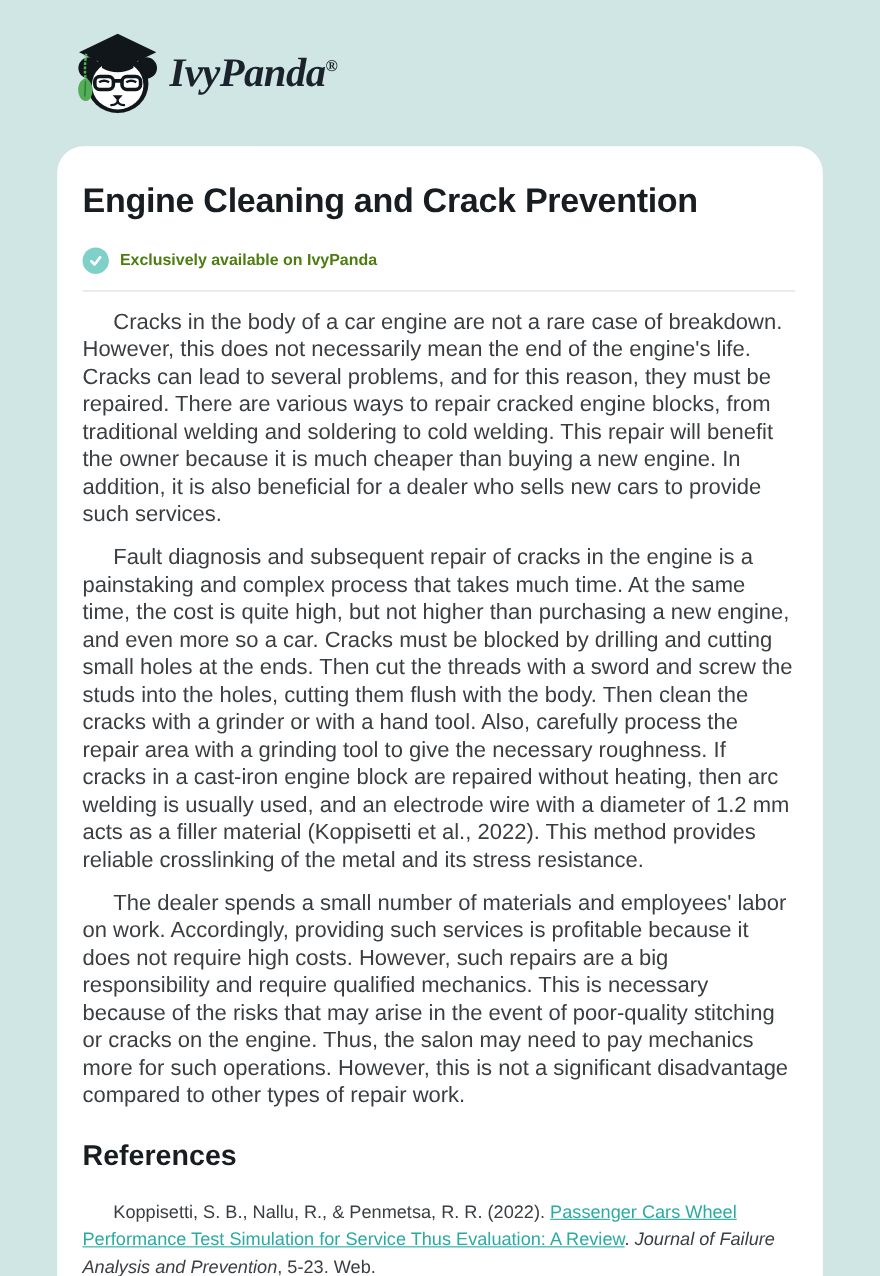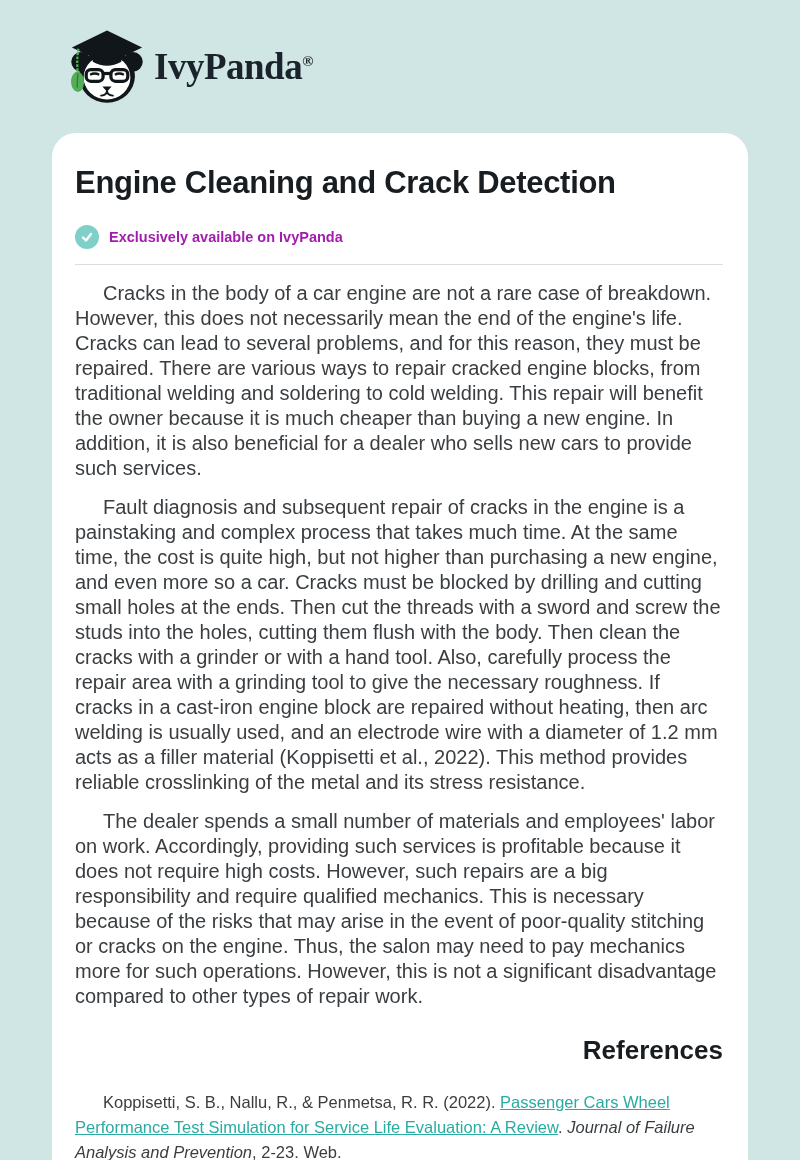--- a/index.html
+++ b/index.html
@@ -21,20 +21,21 @@
   .essay-by {
     font-size: 30px;
     color: #33414d;
     letter-spacing: 0.2px;
   }
   .logo-wrap {
     display: flex;
     align-items: center;
     margin-left: 16px;
     cursor: pointer;
+    font-style: italic;
   }
   .logo-mark { width: 78px; height: 84px; display: block; }
   .logo-word {
     font-family: "Liberation Serif", "DejaVu Serif", serif;
     font-weight: 700;
     font-size: 37px;
     color: #1a232c;
     margin-left: 8px;
     letter-spacing: -0.5px;
   }
@@ -70,41 +71,40 @@
     background: #7ed0c8;
     display: inline-flex;
     align-items: center;
     justify-content: center;
     flex: 0 0 auto;
   }
   .badge-text {
     margin-left: 10px;
     font-size: 14.5px;
     font-weight: 700;
-    color: #a21caf;
+    color: #4d7c0f;
   }
   .divider {
     border: none;
     border-top: 1px solid #d9dddc;
     margin: 0 0 16px 0;
   }
   .essay-body p {
     font-size: 20px;
     line-height: 25px;
     color: #3a3e41;
     text-indent: 28px;
     margin-bottom: 14px;
   }
   .essay-body p:last-child { margin-bottom: 6px; }
   .refs-heading {
     font-size: 26px;
     font-weight: 700;
     color: #181d21;
     margin: 26px 0 24px 0;
-    text-align: right;
   }
   .citation {
     font-size: 16.5px;
     line-height: 25px;
     color: #3a3e41;
     text-indent: 28px;
   }
   .citation a {
     color: #2aaba2;
     text-decoration: underline;
@@ -144,36 +144,36 @@
 
       <path d="M53 90 h14 l-7 8 z" fill="#10161a"></path>
       <path d="M60 97 q0 6 -9 7 M60 97 q0 6 9 7" stroke="#10161a" stroke-width="3" fill="none" stroke-linecap="round"></path>
     </svg>
     <span class="logo-word"><span>IvyPanda</span><sup>®</sup></span>
   </span>
 </header>
 
 <main class="card">
 
-  <h1 class="page-title">Engine Cleaning and Crack Detection</h1>
+  <h1 class="page-title">Engine Cleaning and Crack Prevention</h1>
 
   <div class="badge-row">
     <span class="check-circle">
       <svg width="14" height="14" viewBox="0 0 14 14" aria-hidden="true">
         <polyline points="3,7.5 6,10.5 11,4" fill="none" stroke="#ffffff" stroke-width="2.4" stroke-linecap="round" stroke-linejoin="round"></polyline>
       </svg>
     </span>
     <span class="badge-text">Exclusively available on IvyPanda</span>
   </div>
 
   <hr class="divider">
 
   <section class="essay-body">
     <p>Cracks in the body of a car engine are not a rare case of breakdown. However, this does not necessarily mean the end of the engine's life. Cracks can lead to several problems, and for this reason, they must be repaired. There are various ways to repair cracked engine blocks, from traditional welding and soldering to cold welding. This repair will benefit the owner because it is much cheaper than buying a new engine. In addition, it is also beneficial for a dealer who sells new cars to provide such services.</p>
     <p>Fault diagnosis and subsequent repair of cracks in the engine is a painstaking and complex process that takes much time. At the same time, the cost is quite high, but not higher than purchasing a new engine, and even more so a car. Cracks must be blocked by drilling and cutting small holes at the ends. Then cut the threads with a sword and screw the studs into the holes, cutting them flush with the body. Then clean the cracks with a grinder or with a hand tool. Also, carefully process the repair area with a grinding tool to give the necessary roughness. If cracks in a cast-iron engine block are repaired without heating, then arc welding is usually used, and an electrode wire with a diameter of 1.2 mm acts as a filler material (Koppisetti et al., 2022). This method provides reliable crosslinking of the metal and its stress resistance.</p>
     <p>The dealer spends a small number of materials and employees' labor on work. Accordingly, providing such services is profitable because it does not require high costs. However, such repairs are a big responsibility and require qualified mechanics. This is necessary because of the risks that may arise in the event of poor-quality stitching or cracks on the engine. Thus, the salon may need to pay mechanics more for such operations. However, this is not a significant disadvantage compared to other types of repair work.</p>
   </section>
 
   <h2 class="refs-heading">References</h2>
 
-  <p class="citation"><span>Koppisetti, S. B., Nallu, R., &amp; Penmetsa, R. R. (2022). </span><a>Passenger Cars Wheel Performance Test Simulation for Service Life Evaluation: A Review</a><span>. </span><span class="journal">Journal of Failure Analysis and Prevention</span><span>, 2-23. Web.</span></p>
+  <p class="citation"><span>Koppisetti, S. B., Nallu, R., &amp; Penmetsa, R. R. (2022). </span><a>Passenger Cars Wheel Performance Test Simulation for Service Thus Evaluation: A Review</a><span>. </span><span class="journal">Journal of Failure Analysis and Prevention</span><span>, 5-23. Web.</span></p>
 
 </main>
 
 </body></html>

